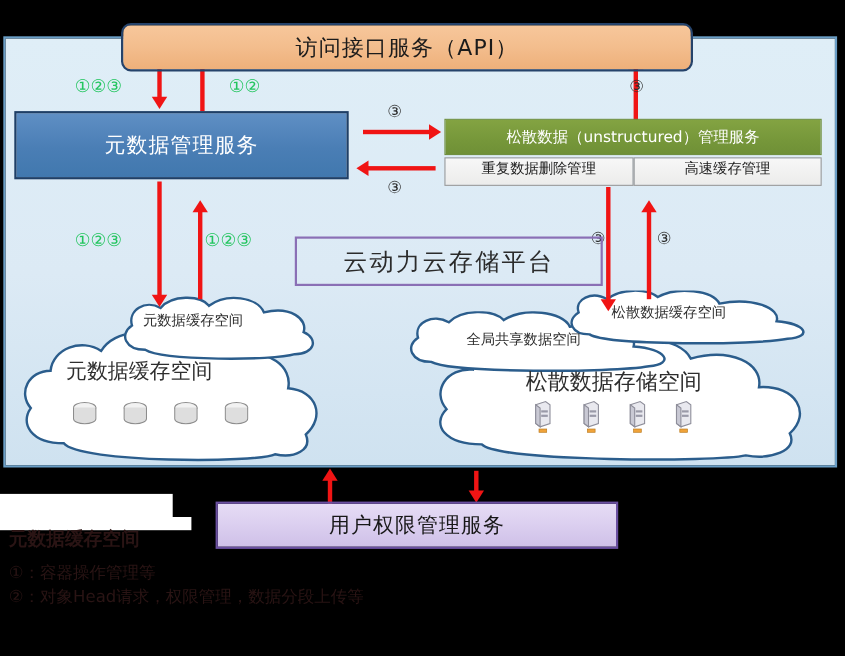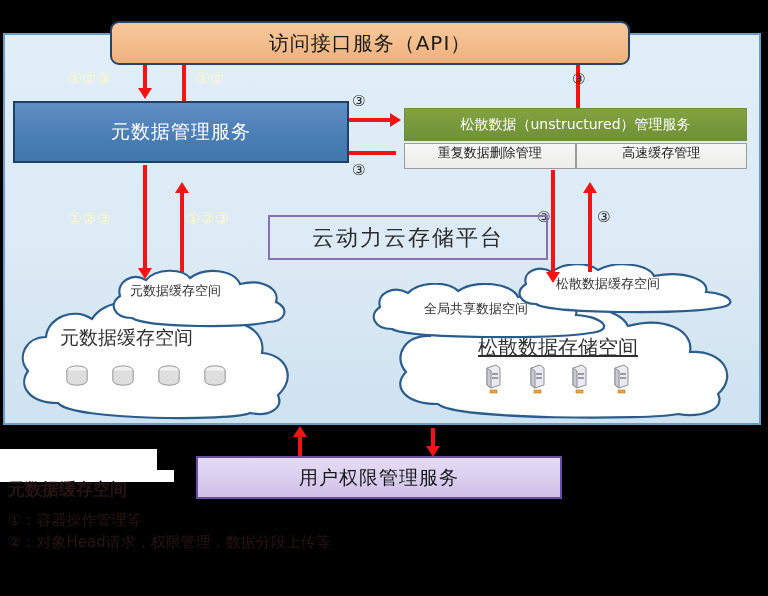--- a/index.html
+++ b/index.html
@@ -12,21 +12,21 @@
          background:linear-gradient(180deg,#dfeef7 0%,#dceaf5 55%,#cfe2f0 100%);
          border:2px solid #6a9ec6;box-sizing:border-box;}
 
   
   .api-box{position:absolute;left:110px;top:21px;width:520px;height:44px;
            border:2px solid #25436b;border-radius:9px;box-sizing:border-box;
            background:linear-gradient(180deg,#f7c79b 0%,#f3bd8d 50%,#eeb07a 100%);
            display:flex;align-items:center;justify-content:center;
            color:#1b1b1b;font-size:20px;letter-spacing:1px;}
 
-  .meta-box{position:absolute;left:13px;top:101px;width:336px;height:62px;
+  .meta-box{position:absolute;left:13px;top:101px;width:304px;height:62px;
             border:2px solid #1f3f66;box-sizing:border-box;
             background:linear-gradient(180deg,#5f8fc4 0%,#4a7eb5 55%,#4178ae 100%);
             display:flex;align-items:center;justify-content:center;
             color:#fff;font-size:19px;letter-spacing:1px;}
 
   .green-box{position:absolute;left:404px;top:108px;width:343px;height:33px;
              border:1px solid #6f8f3f;box-sizing:border-box;
              background:linear-gradient(180deg,#83a342 0%,#76973a 60%,#6f9036 100%);
              display:flex;align-items:center;justify-content:center;
              color:#fff;font-size:14px;}
@@ -44,21 +44,21 @@
 
   .perm-box{position:absolute;left:196px;top:456px;width:366px;height:43px;
             border:2px solid #6a4fa0;box-sizing:border-box;
             background:linear-gradient(180deg,#e6dcf5 0%,#dcd0f0 45%,#cfc0e8 100%);
             display:flex;align-items:center;justify-content:center;
             color:#171717;font-size:19px;letter-spacing:1px;
             box-shadow:2px 2px 3px rgba(0,0,0,.45);}
 
   
   .circ{position:absolute;color:#2b2b2b;font-size:15px;line-height:1;}
-  .circ-grp{position:absolute;display:flex;gap:0px;color:#fef9c3;font-size:16px;}
+  .circ-grp{position:absolute;display:flex;gap:0px;color:#22c55e;font-size:16px;}
 
   
   .arrow{position:absolute;background:#f01414;}
   .ar-v{width:4px;}
   .ar-h{height:4px;}
   .head{position:absolute;width:0;height:0;}
   .head-down{border-left:7px solid transparent;border-right:7px solid transparent;border-top:11px solid #f01414;}
   .head-up{border-left:7px solid transparent;border-right:7px solid transparent;border-bottom:11px solid #f01414;}
   .head-right{border-top:7px solid transparent;border-bottom:7px solid transparent;border-left:11px solid #f01414;}
   .head-left{border-top:7px solid transparent;border-bottom:7px solid transparent;border-right:11px solid #f01414;}
@@ -139,21 +139,21 @@
   </div>
   <div class="cloud" style="left:514px;top:264px;">
     <svg width="244" height="52" viewBox="0 0 244 52">
       <path d="M22 40 C6 40 0 28 12 20 C8 8 24 0 38 8 C50 -2 74 -2 84 6
                C102 -4 134 0 140 12 C170 6 196 16 192 28 C218 30 226 42 202 44
                C172 50 38 50 22 40 Z" fill="#ffffff" stroke="#2b5d8c" stroke-width="2.2"></path>
     </svg>
   </div>
   <div class="cloud-text" style="left:424px;top:300px;font-size:13px;">全局共享数据空间</div>
   <div class="cloud-text" style="left:556px;top:275px;font-size:13px;">松散数据缓存空间</div>
-  <div class="cloud-text" style="left:478px;top:334px;font-size:20px;text-decoration:underline;">松散数据存储空间</div>
+  <div class="cloud-text" style="left:478px;top:334px;font-size:20px;">松散数据存储空间</div>
 
   <svg class="srv" style="left:484px;top:364px;" viewBox="0 0 18 30">
     <path d="M3 4 L12 1 L16 4 L16 21 L7 24 L3 21 Z" fill="#e9e9ef" stroke="#8e8e9a" stroke-width="1"></path>
     <path d="M3 4 L7 7 L7 24 L3 21 Z" fill="#c9c9d4" stroke="#8e8e9a" stroke-width="1"></path>
     <rect x="8" y="9" width="6" height="2" fill="#9a9aa8"></rect>
     <rect x="8" y="13" width="6" height="2" fill="#9a9aa8"></rect>
     <rect x="6" y="26" width="7" height="3" fill="#f0a33a" stroke="#b97a1f" stroke-width=".6"></rect>
   </svg>
   <svg class="srv" style="left:528px;top:364px;" viewBox="0 0 18 30">
     <path d="M3 4 L12 1 L16 4 L16 21 L7 24 L3 21 Z" fill="#e9e9ef" stroke="#8e8e9a" stroke-width="1"></path>
@@ -204,21 +204,21 @@
   <div class="arrow ar-v" style="left:588px;top:192px;height:80px;"></div>
   <div class="head head-up" style="left:583px;top:182px;"></div>
 
   <div class="arrow ar-v" style="left:298px;top:436px;height:22px;"></div>
   <div class="head head-up" style="left:293px;top:426px;"></div>
 
   <div class="arrow ar-v" style="left:431px;top:428px;height:20px;"></div>
   <div class="head head-down" style="left:426px;top:446px;"></div>
 
   <div class="circ-grp" style="left:68px;top:69px;">①②③</div>
-  <div class="circ-grp" style="left:196px;top:69px;text-align:right;">①②</div>
+  <div class="circ-grp" style="left:208px;top:69px;text-align:right;">①②</div>
   <div class="circ-grp" style="left:68px;top:209px;">①②③</div>
   <div class="circ-grp" style="left:186px;top:209px;">①②③</div>
   <div class="circ" style="left:352px;top:94px;">③</div>
   <div class="circ" style="left:352px;top:163px;">③</div>
   <div class="circ" style="left:572px;top:72px;">③</div>
   <div class="circ" style="left:537px;top:210px;">③</div>
   <div class="circ" style="left:597px;top:210px;">③</div>
 
   <div class="api-box">
     <span>访问接口服务（API）</span>

